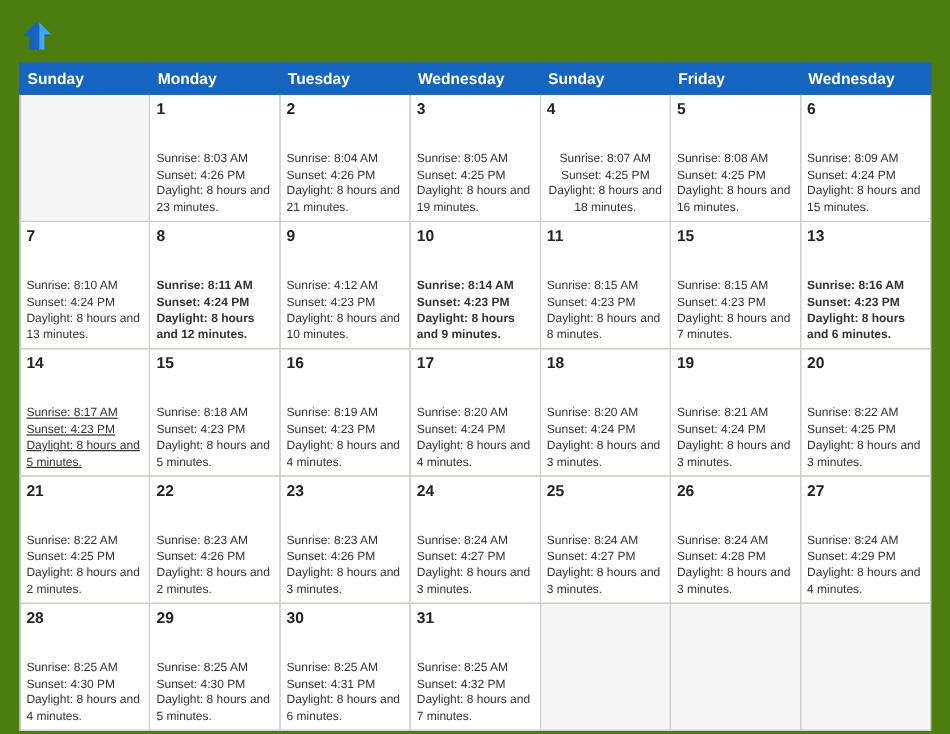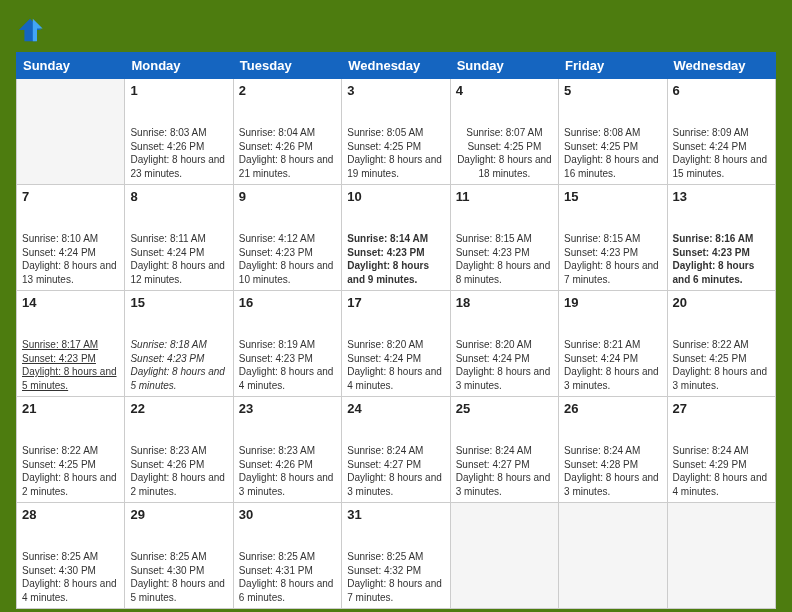--- a/index.html
+++ b/index.html
@@ -165,21 +165,21 @@
         </tr>
         <tr>
           <td>
             <div class="day-number">7</div>
             <div class="day-info" style="white-space: pre-line;">Sunrise: 8:10 AM
 Sunset: 4:24 PM
 Daylight: 8 hours and 13 minutes.</div>
           </td>
           <td>
             <div class="day-number">8</div>
-            <div class="day-info" style="white-space: pre-line;">Sunrise: 8:11 AM
+            <div class="day-info" style="white-space: pre-line; font-weight: bold;">Sunrise: 8:11 AM
 Sunset: 4:24 PM
 Daylight: 8 hours and 12 minutes.</div>
           </td>
           <td>
             <div class="day-number">9</div>
             <div class="day-info" style="white-space: pre-line;">Sunrise: 4:12 AM
 Sunset: 4:23 PM
 Daylight: 8 hours and 10 minutes.</div>
           </td>
           <td>
@@ -209,21 +209,21 @@
         </tr>
         <tr>
           <td>
             <div class="day-number">14</div>
             <div class="day-info" style="white-space: pre-line; text-decoration: underline;">Sunrise: 8:17 AM
 Sunset: 4:23 PM
 Daylight: 8 hours and 5 minutes.</div>
           </td>
           <td>
             <div class="day-number">15</div>
-            <div class="day-info" style="white-space: pre-line; font-style: italic;">Sunrise: 8:18 AM
+            <div class="day-info" style="white-space: pre-line;">Sunrise: 8:18 AM
 Sunset: 4:23 PM
 Daylight: 8 hours and 5 minutes.</div>
           </td>
           <td>
             <div class="day-number">16</div>
             <div class="day-info" style="white-space: pre-line;">Sunrise: 8:19 AM
 Sunset: 4:23 PM
 Daylight: 8 hours and 4 minutes.</div>
           </td>
           <td>

